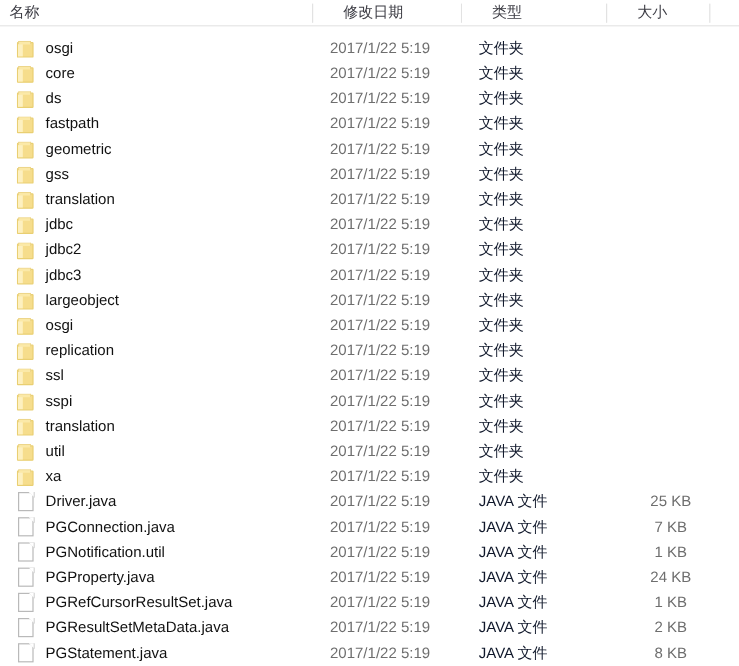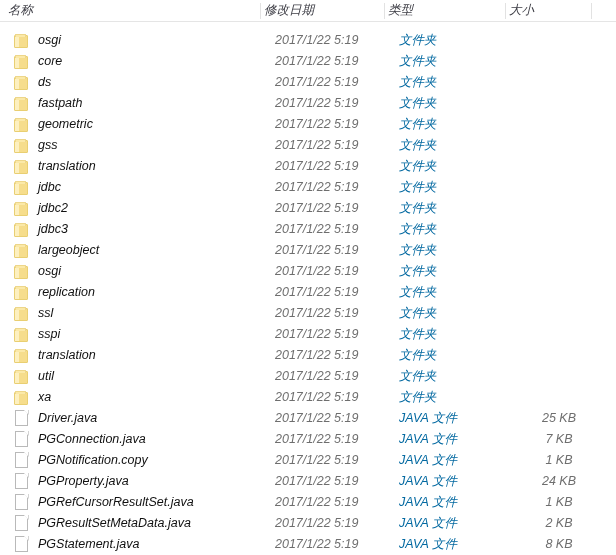--- a/index.html
+++ b/index.html
@@ -13,21 +13,20 @@
     overflow: hidden;
     font-family: "Liberation Sans", "DejaVu Sans", sans-serif;
     -webkit-font-smoothing: antialiased;
   }
 
   #explorer {
     position: relative;
     width: 532px;
     height: 555px;
     background: #ffffff;
-    font-style: italic;
   }
 
   
   .top-ghost {
     position: absolute;
     left: 126px;
     top: 0px;
     width: 16px;
     height: 6px;
     opacity: 0.18;
@@ -53,21 +52,21 @@
   .col-head {
     position: absolute;
     top: 0;
     height: 21px;
     line-height: 21px;
     font-size: 12.5px;
     color: #3c3c44;
     white-space: nowrap;
     overflow: hidden;
     box-sizing: border-box;
-    padding-left: 4px;
+    padding-left: 26px;
   }
   .col-head .sep {
     position: absolute;
     left: 0;
     top: 3px;
     width: 1px;
     height: 16px;
     background: #e2e2e2;
   }
   .col-head.first { padding-left: 8px; }
@@ -114,21 +113,21 @@
     padding-left: 24px;
   }
   .cell-date {
     left: 275px;
     width: 110px;
     color: #6e6e6e;
   }
   .cell-type {
     left: 399px;
     width: 105px;
-    color: #0369a1;
+    color: #0f172a;
   }
   .cell-size {
     left: 519px;
     width: 80px;
     color: #6e6e6e;
     text-align: center;
   }
 
   
   .icon {
@@ -439,21 +438,21 @@
           </span><span>PGConnection.java</span></div>
         <div class="cell cell-date">2017/1/22 5:19</div>
         <div class="cell cell-type">JAVA 文件</div>
         <div class="cell cell-size">7 KB</div>
       </div>
       <div class="row">
         <div class="cell cell-name"><span class="icon icon-file">
             <span class="p-body"></span>
             <span class="p-fold"></span>
             <span class="p-fold2"></span>
-          </span><span>PGNotification.copy</span></div>
+          </span><span>PGNotification.util</span></div>
         <div class="cell cell-date">2017/1/22 5:19</div>
         <div class="cell cell-type">JAVA 文件</div>
         <div class="cell cell-size">1 KB</div>
       </div>
       <div class="row">
         <div class="cell cell-name"><span class="icon icon-file">
             <span class="p-body"></span>
             <span class="p-fold"></span>
             <span class="p-fold2"></span>
           </span><span>PGProperty.java</span></div>

